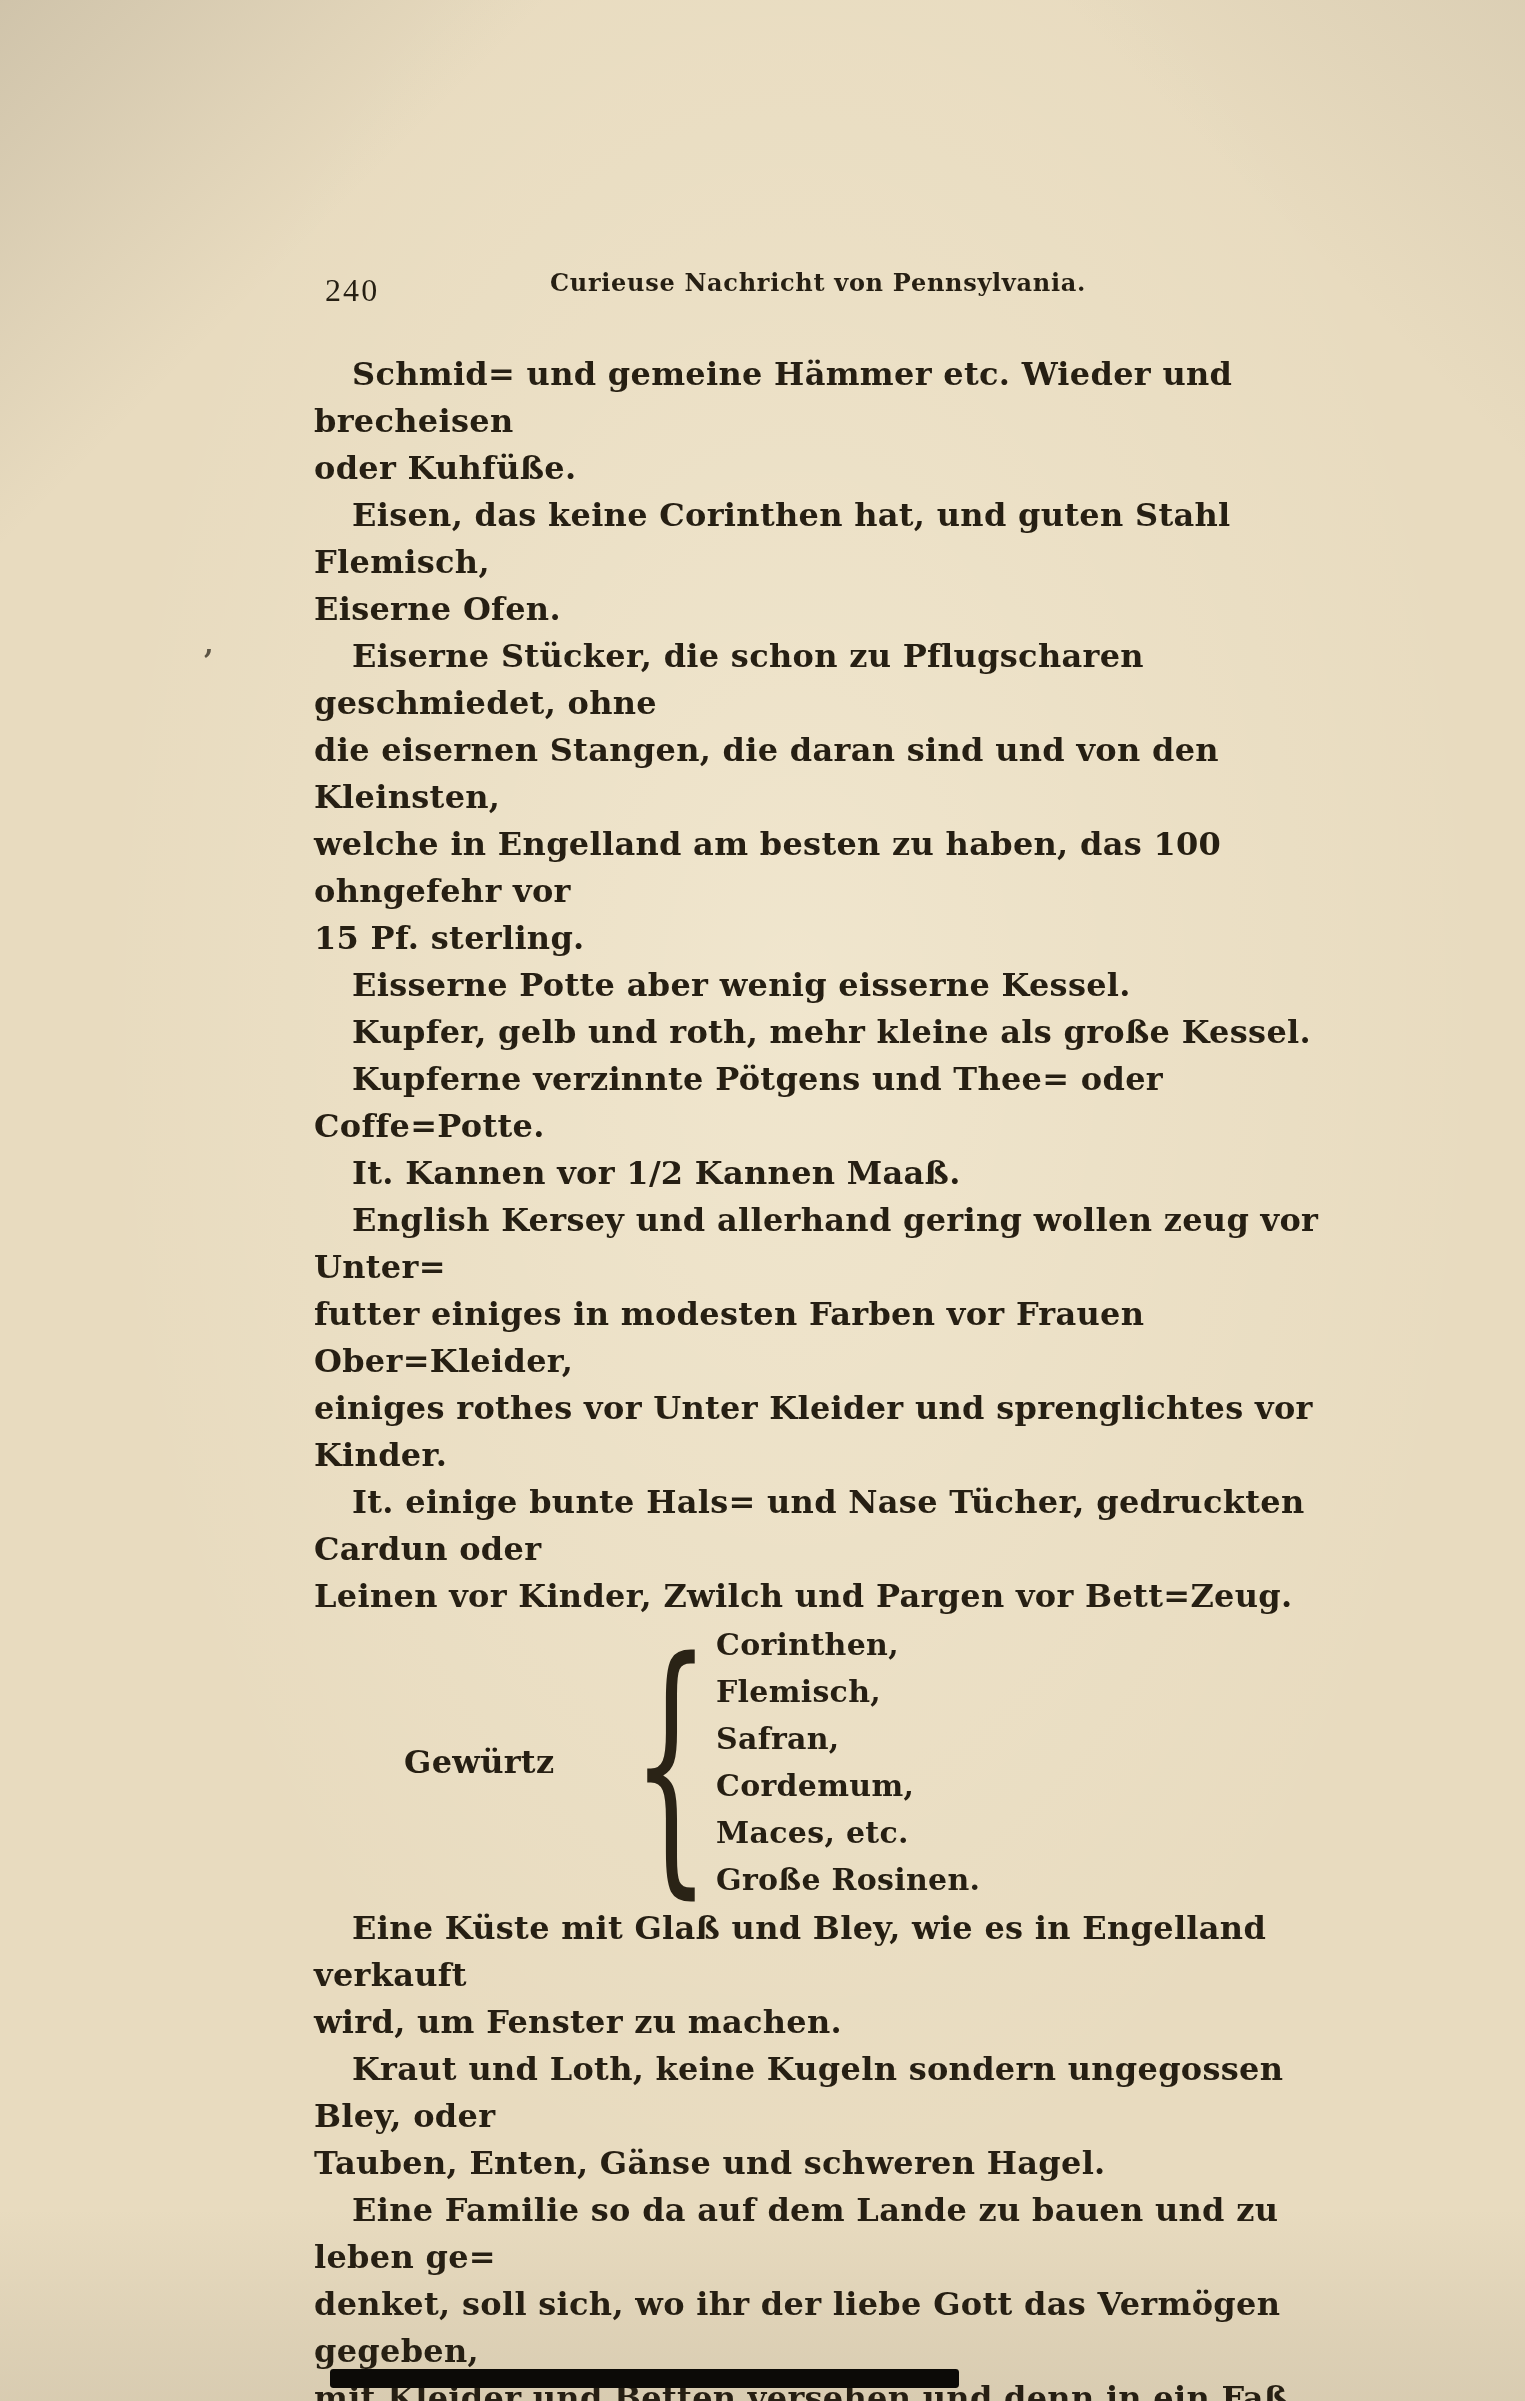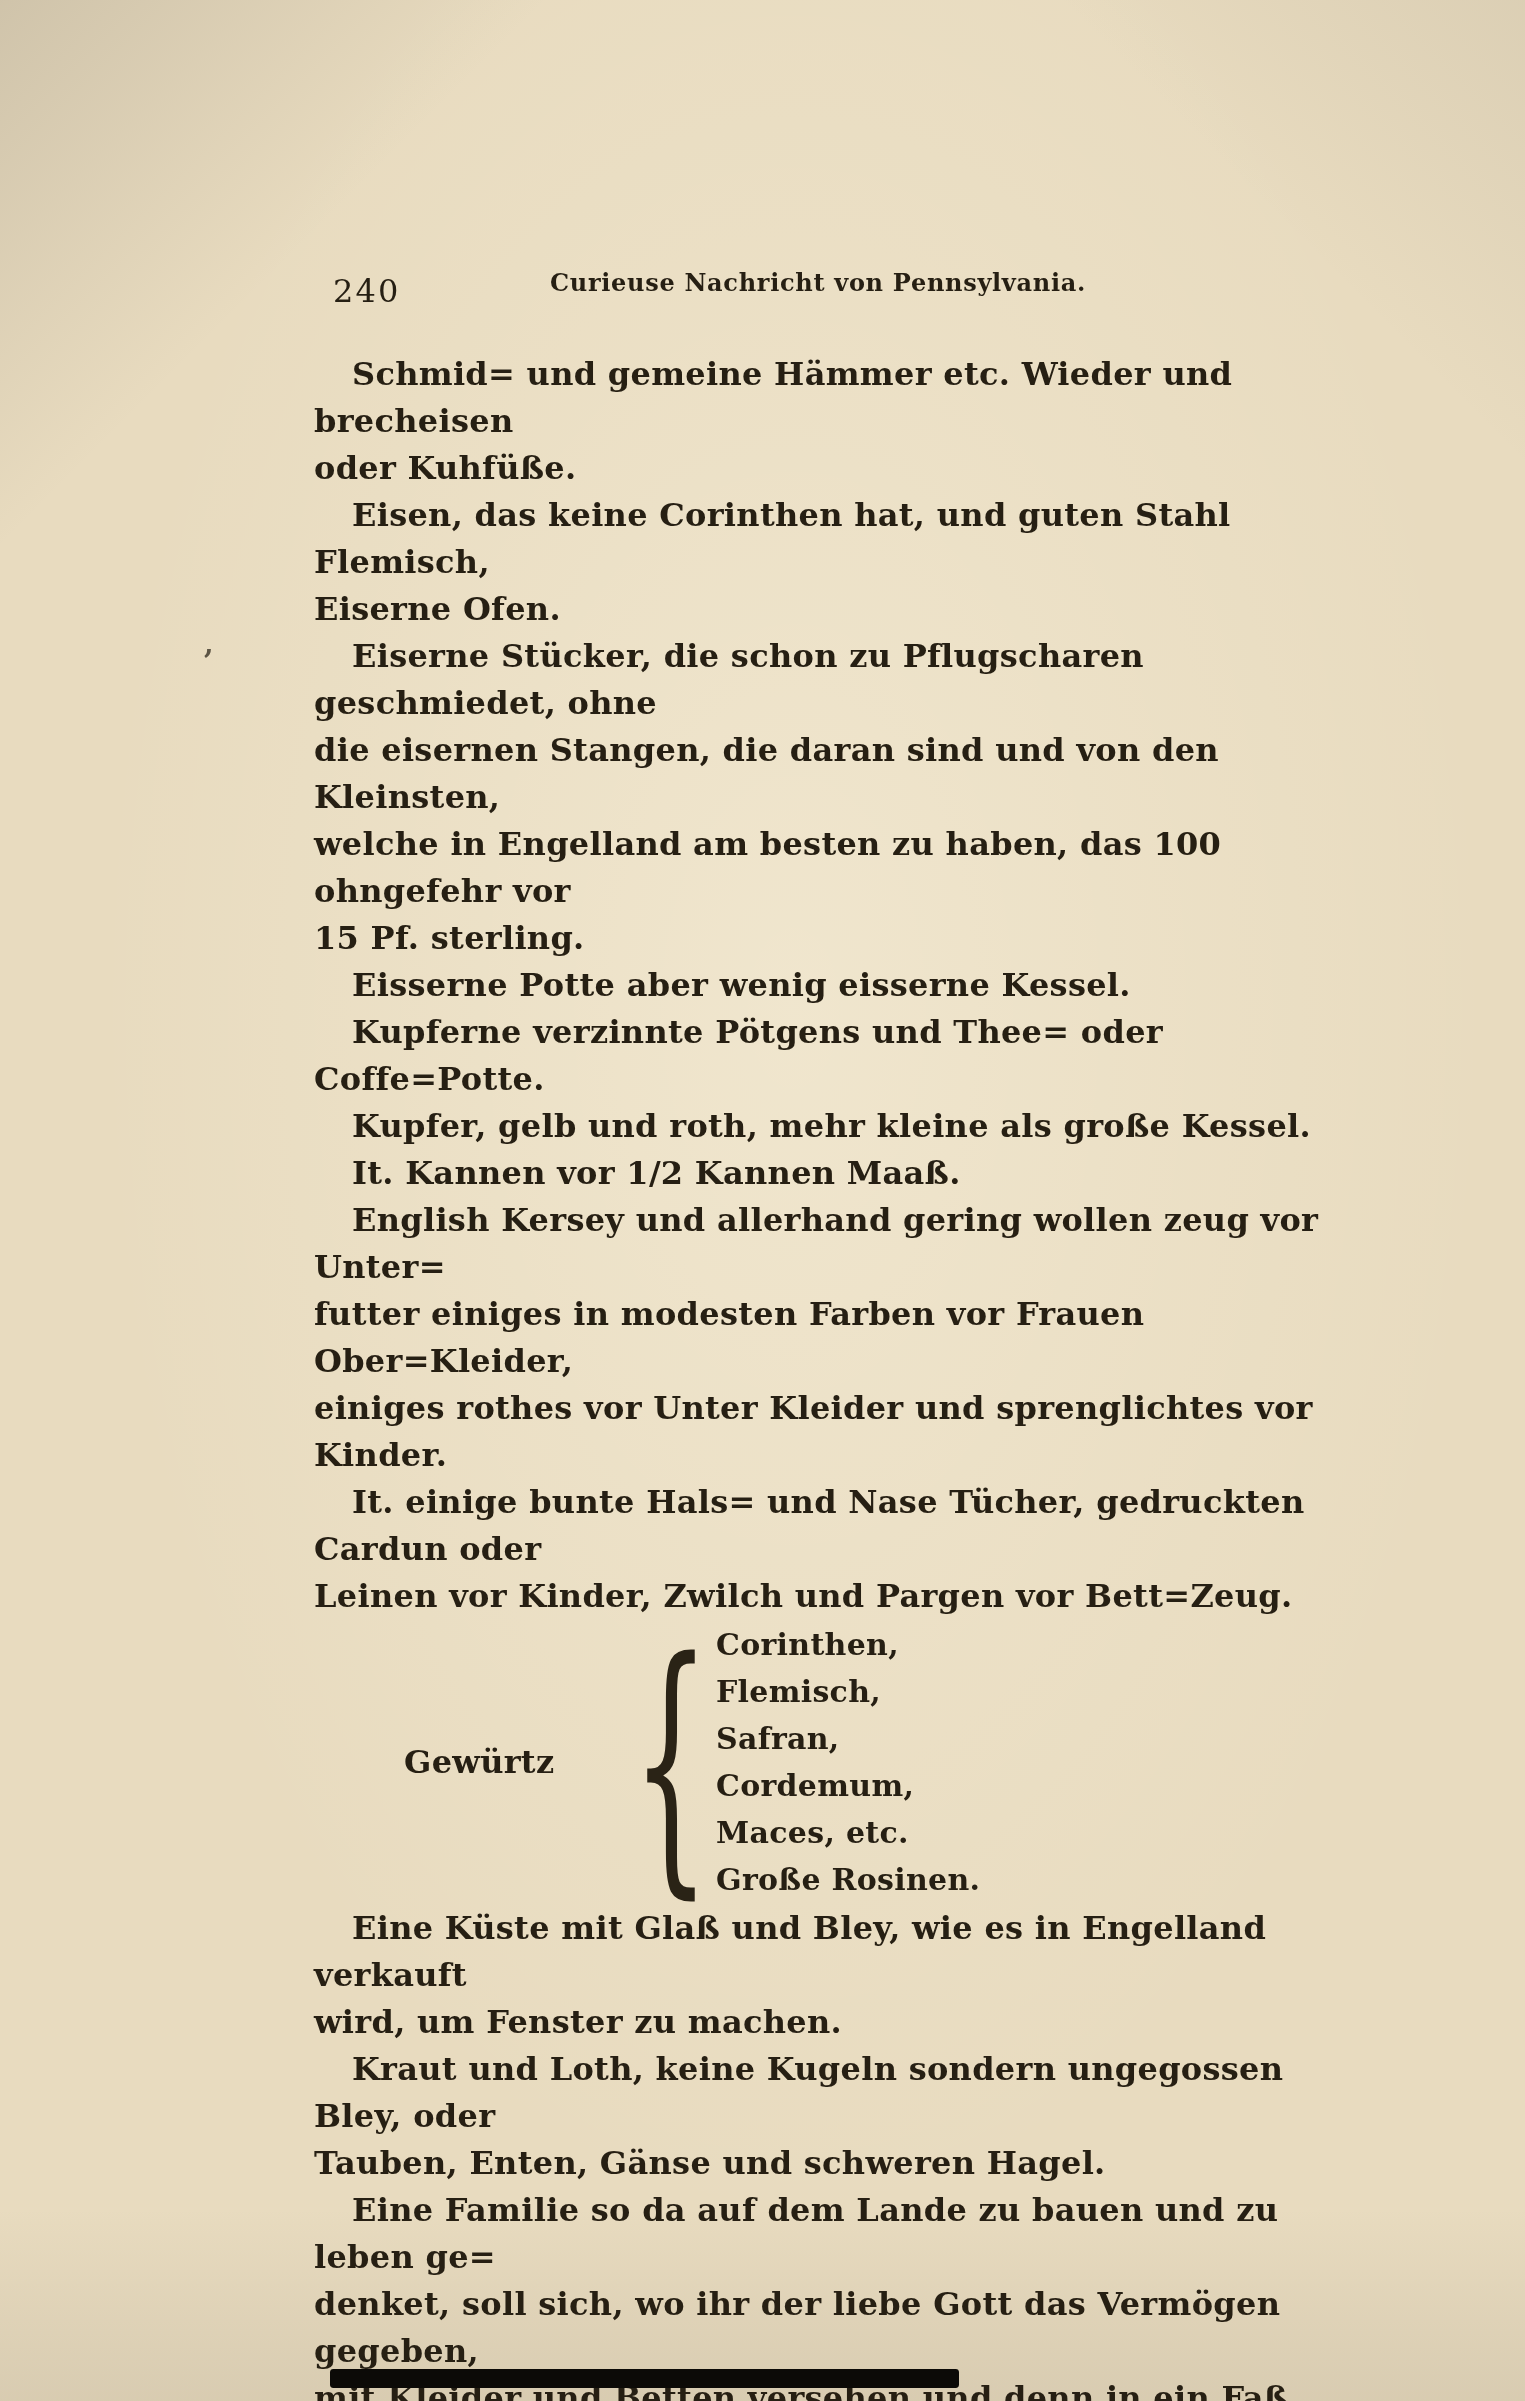--- a/index.html
+++ b/index.html
@@ -28,25 +28,26 @@
     top: 268px;
     width: 1008px;
   }
   .running-header {
     position: relative;
     height: 50px;
     margin-bottom: 33px;
   }
   .page-number {
     position: absolute;
-    left: 19px;
+    left: 11px;
     top: 4.1px;
     font-size: 32px;
     font-weight: 400;
     letter-spacing: 2.1px;
+    font-family: Liberation Serif, serif;
   }
   .header-title {
     text-align: center;
     font-size: 24px;
     font-weight: 700;
     letter-spacing: 0.7px;
   }
   p.body-par {
     margin: 0;
     font-size: 32px;
@@ -122,22 +123,22 @@
 
     <p class="body-par">Schmid= und gemeine Hämmer etc.  Wieder und brecheisen
 oder Kuhfüße.</p>
     <p class="body-par">Eisen, das keine Corinthen hat, und guten Stahl Flemisch,
 Eiserne Ofen.</p>
     <p class="body-par">Eiserne Stücker, die schon zu Pflugscharen geschmiedet, ohne
 die eisernen Stangen, die daran sind und von den Kleinsten,
 welche in Engelland am besten zu haben, das 100 ohngefehr vor
 15 Pf. sterling.</p>
     <p class="body-par">Eisserne Potte aber wenig eisserne Kessel.</p>
+    <p class="body-par">Kupfer, gelb und roth, mehr kleine als große Kessel.</p>
     <p class="body-par">Kupferne verzinnte Pötgens und Thee= oder Coffe=Potte.</p>
-    <p class="body-par">Kupfer, gelb und roth, mehr kleine als große Kessel.</p>
     <p class="body-par">It. Kannen vor 1/2 Kannen Maaß.</p>
     <p class="body-par">English Kersey und allerhand gering wollen zeug vor Unter=
 futter einiges in modesten Farben vor Frauen Ober=Kleider,
 einiges rothes vor Unter Kleider und sprenglichtes vor Kinder.</p>
     <p class="body-par">It. einige bunte Hals= und Nase Tücher, gedruckten Cardun oder
 Leinen vor Kinder, Zwilch und Pargen vor Bett=Zeug.</p>
 
     <div class="spice-group">
       <div class="spice-label">Gewürtz</div>
       <div class="spice-brace">{</div>

